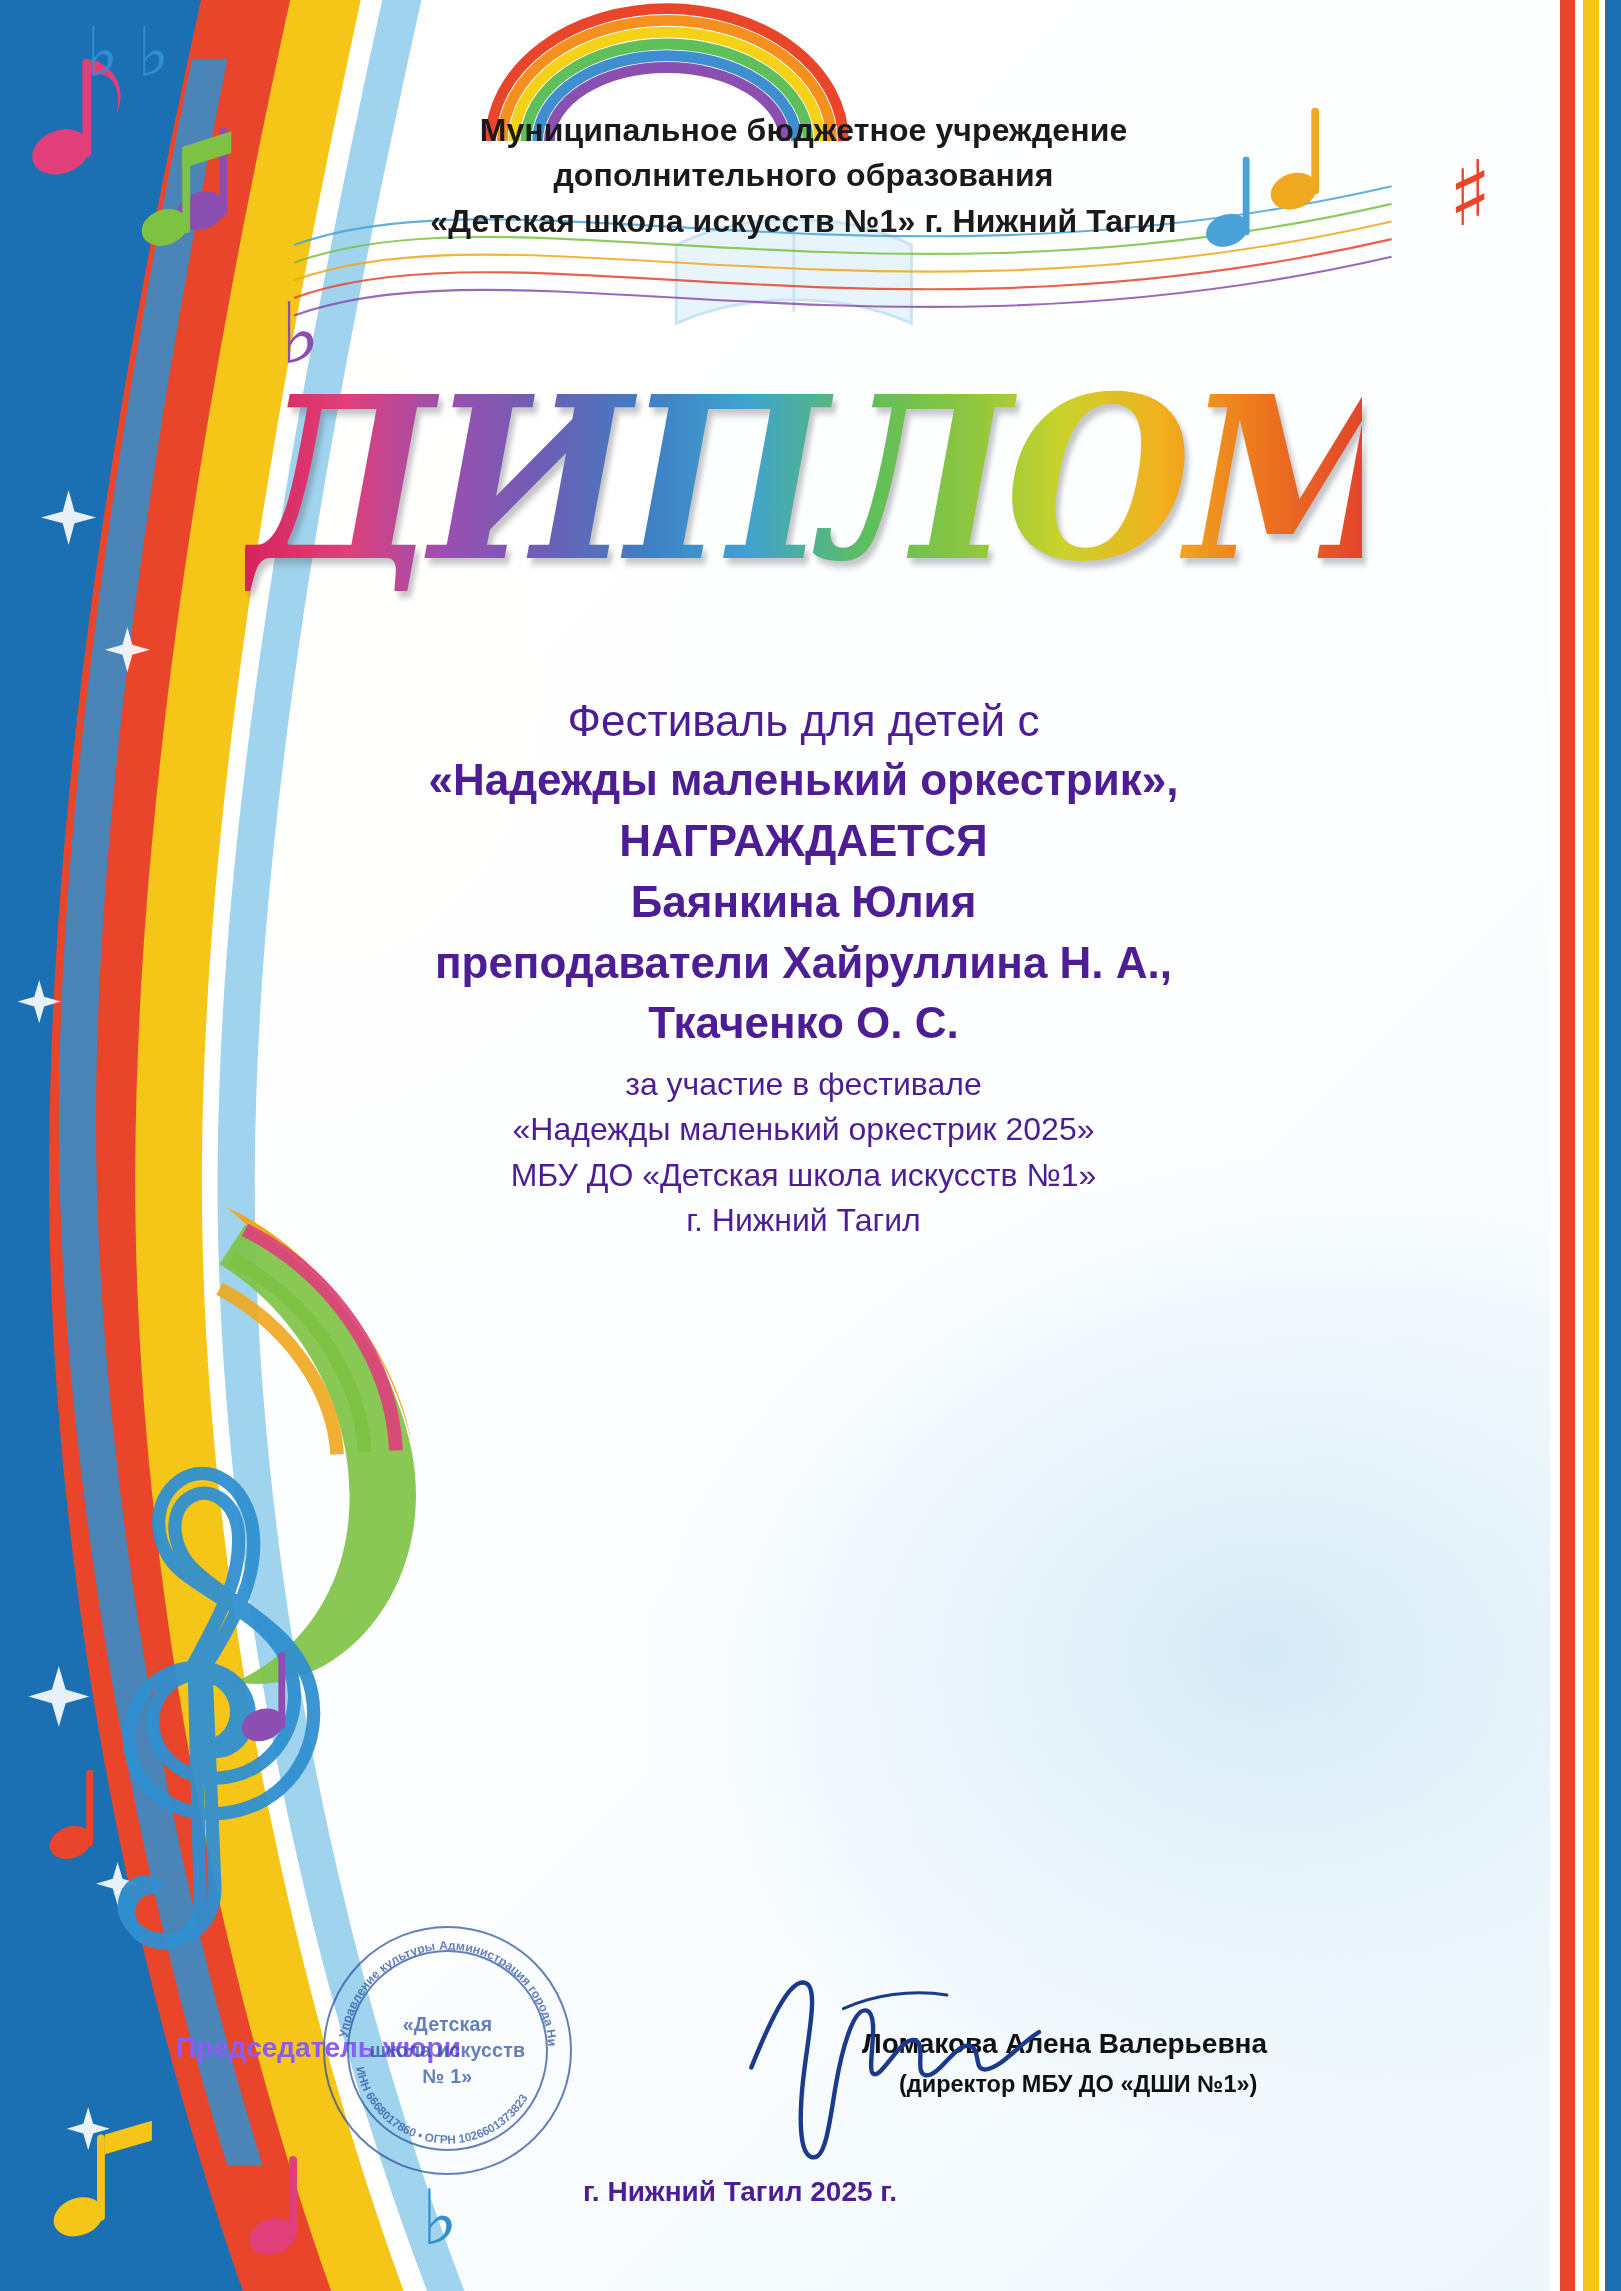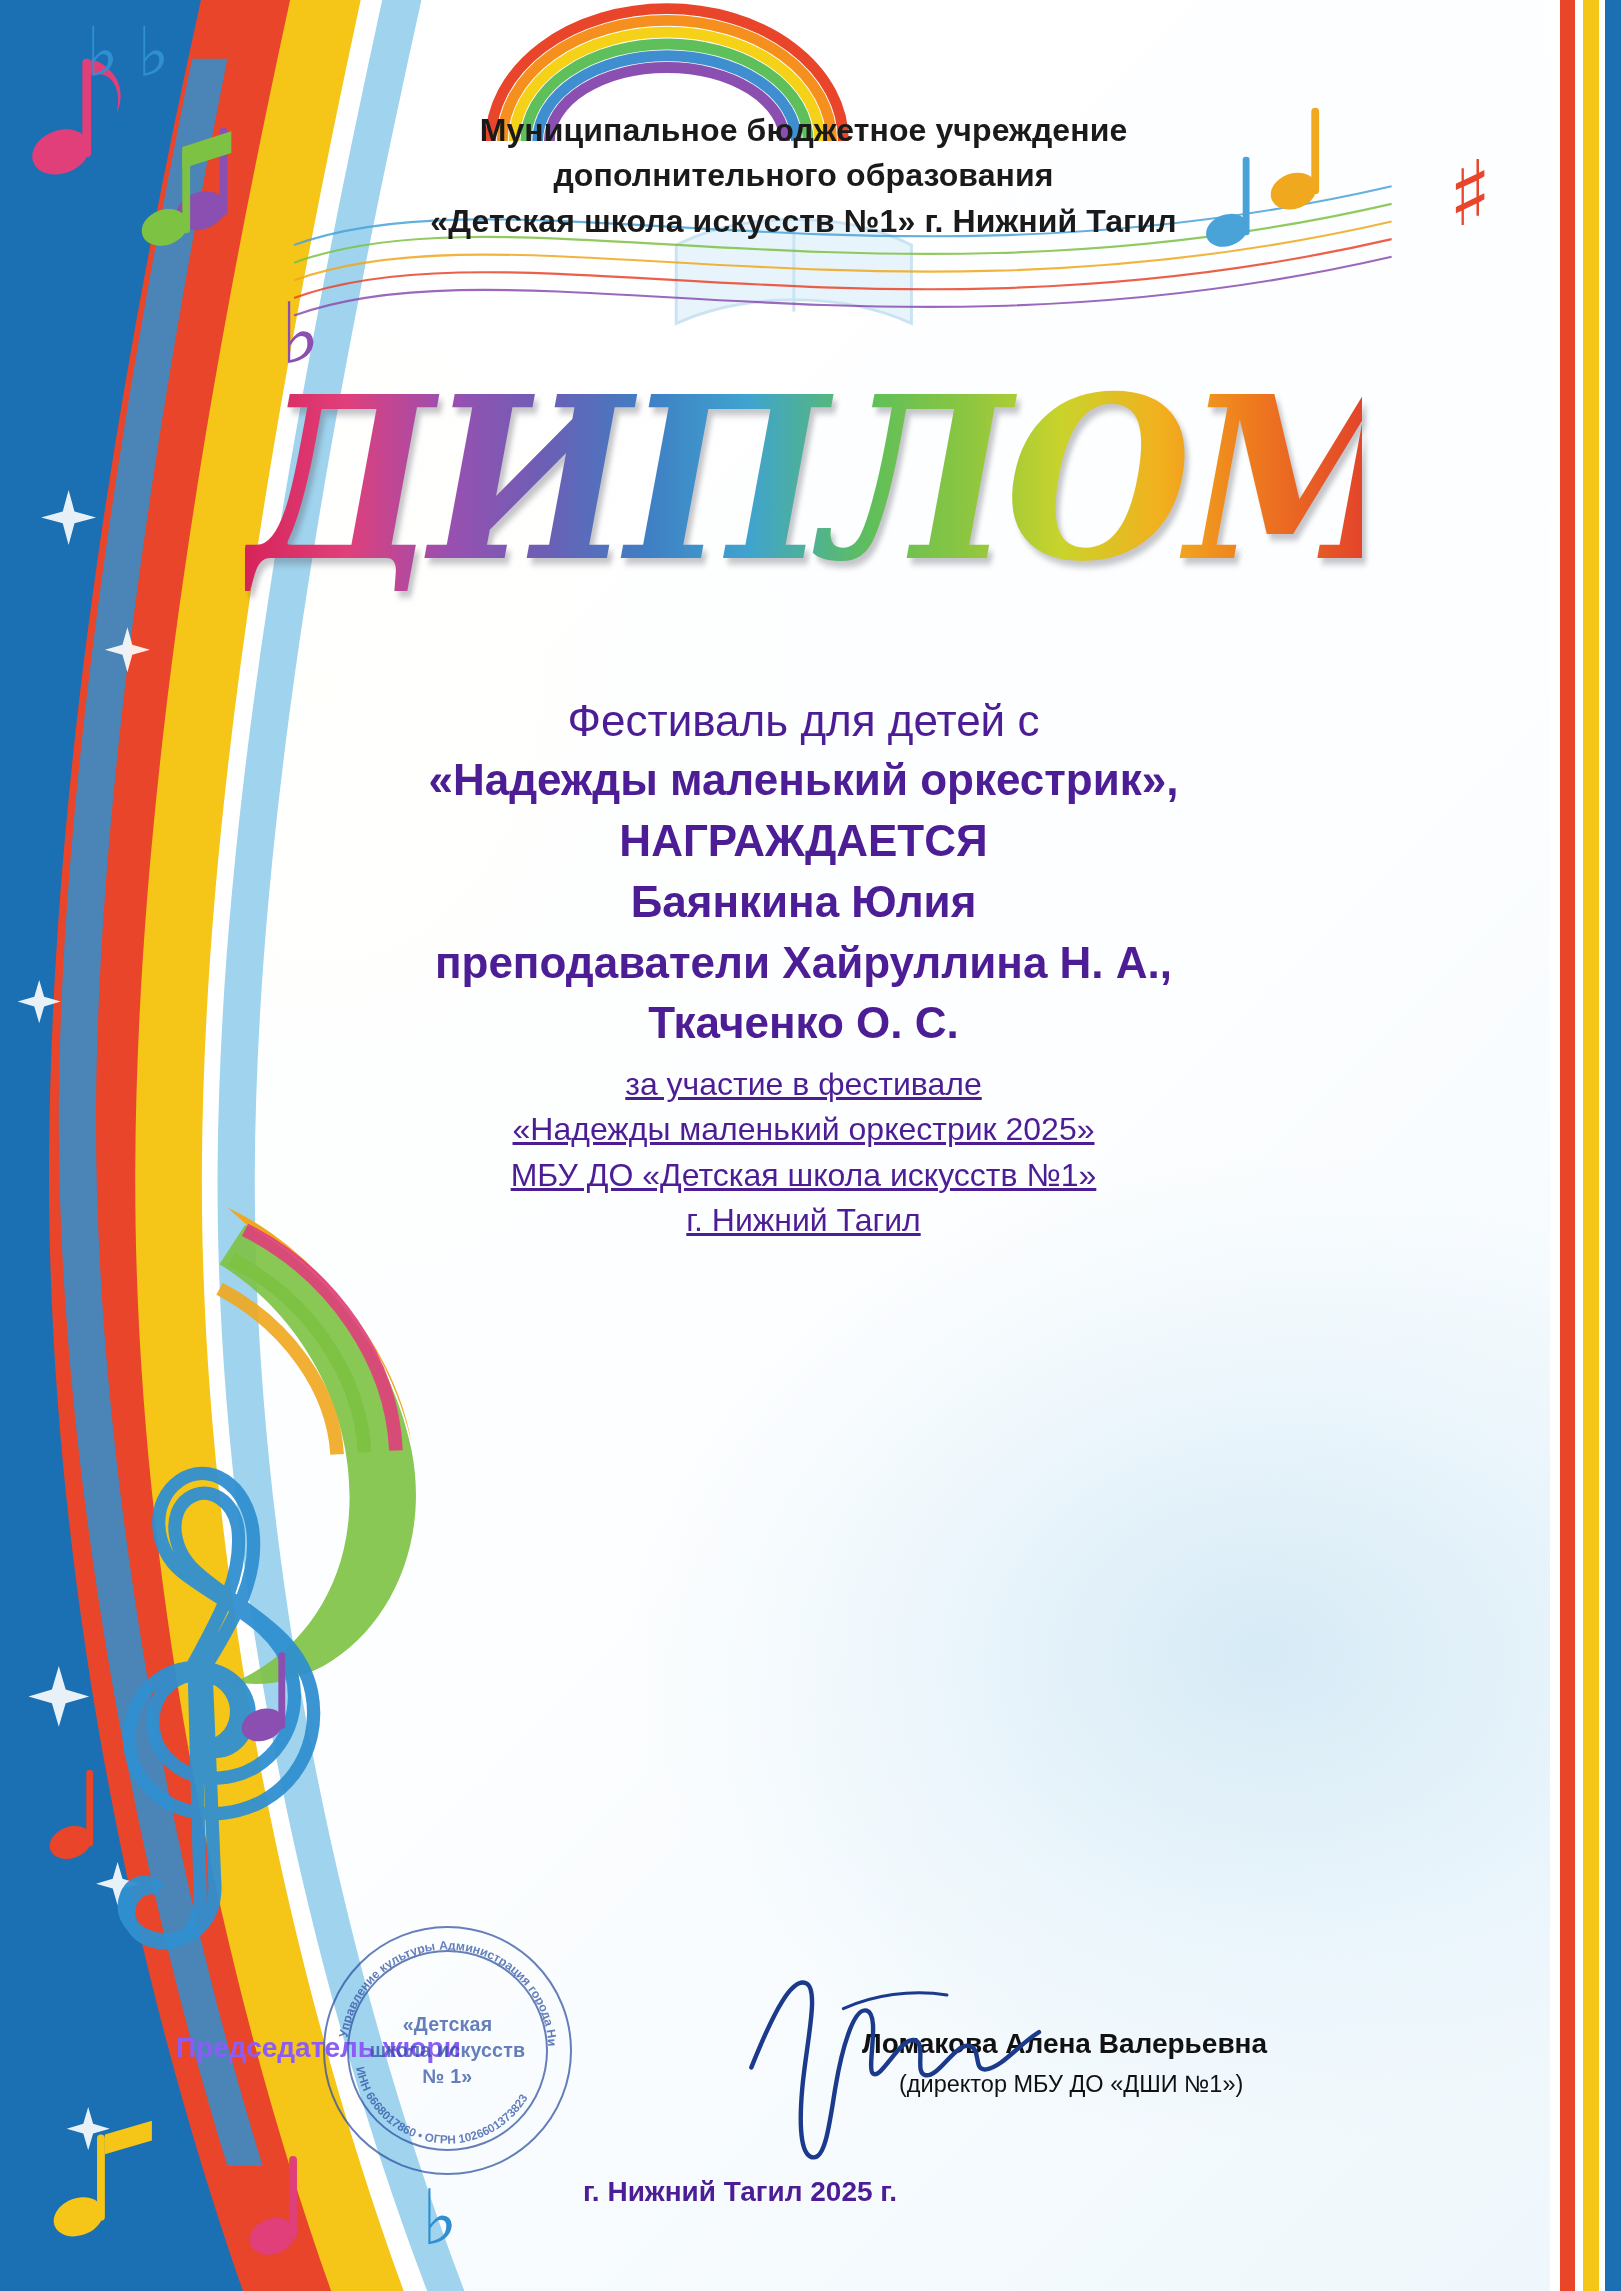--- a/index.html
+++ b/index.html
@@ -117,21 +117,20 @@
   }
   .line-bold {
     font-size: 44px;
     line-height: 1.38;
     font-weight: bold;
   }
   .line-small {
     font-size: 32px;
     line-height: 1.42;
     font-weight: normal;
-    text-decoration: underline;
   }
   .gap-s { height: 7.8px; }
 
   
   .sign-row {
     position: absolute;
     top: 1995px;
     left: -69px;
     width: 1235px;
   }
@@ -150,21 +149,21 @@
     font-size: 28px;
     font-weight: bold;
     color: #111;
     white-space: nowrap;
   }
   .director-role {
     position: absolute;
     left: 723px;
     top: 76px;
     font-size: 23.5px;
-    font-weight: normal;
+    font-weight: bold;
     color: #111;
     white-space: nowrap;
   }
   .city-year {
     position: absolute;
     left: 407px;
     top: 181px;
     font-size: 28px;
     font-weight: bold;
     color: #4c1d95;

